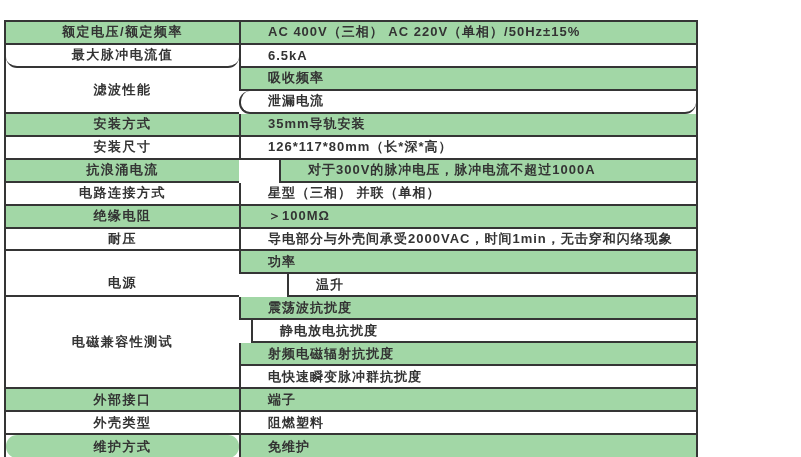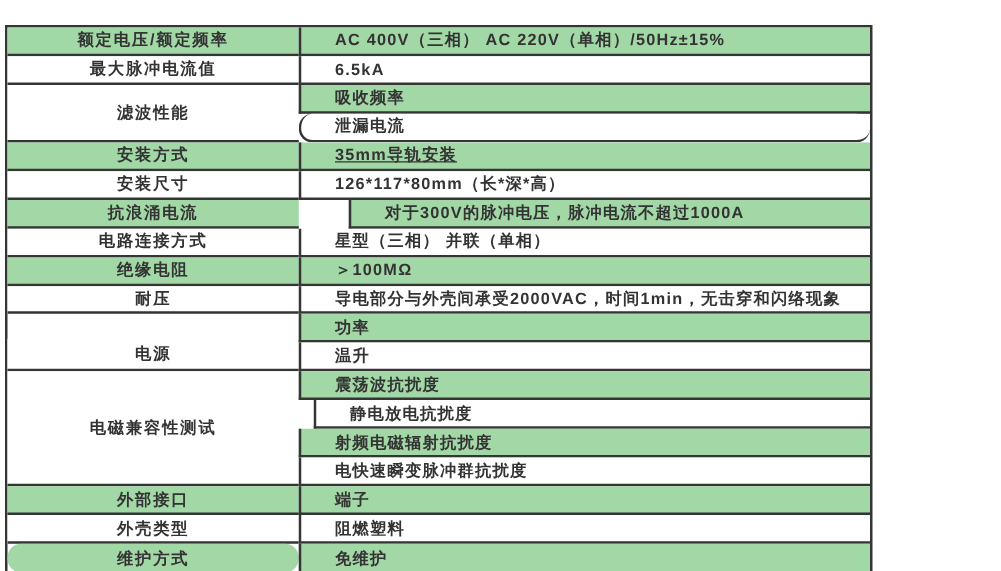--- a/index.html
+++ b/index.html
@@ -48,40 +48,40 @@
   .cell.green { background: var(--green, #a2d7a6); }
   .cell.white { background: #ffffff; }
 </style>
 </head>
 <body>
 
 <div class="page">
   <div class="spec-table" style="--green: #a2d7a6; --border: #353535; --text: #333333;">
       <div class="cell label green" style="grid-area: 1 / 1 / span 1;">额定电压/额定频率</div>
       <div class="cell value green" style="grid-area: 1 / 2;">AC 400V（三相） AC 220V（单相）/50Hz±15%</div>
-      <div class="cell label white" style="grid-area: 2 / 1 / span 1;">最大脉冲电流值</div>
+      <div class="cell label white" style="grid-area: 2 / 1 / span 1; border-radius: 11px;">最大脉冲电流值</div>
       <div class="cell value white" style="grid-area: 2 / 2;">6.5kA</div>
       <div class="cell label white" style="grid-area: 3 / 1 / span 2;">滤波性能</div>
       <div class="cell value green" style="grid-area: 3 / 2;">吸收频率</div>
       <div class="cell value white" style="grid-area: 4 / 2; border-radius: 11px;">泄漏电流</div>
       <div class="cell label green" style="grid-area: 5 / 1 / span 1; text-align: right;">安装方式</div>
-      <div class="cell value green" style="grid-area: 5 / 2; text-decoration: underline;">35mm导轨安装</div>
+      <div class="cell value green" style="grid-area: 5 / 2;">35mm导轨安装</div>
       <div class="cell label white" style="grid-area: 6 / 1 / span 1;">安装尺寸</div>
       <div class="cell value white" style="grid-area: 6 / 2;">126*117*80mm（长*深*高）</div>
       <div class="cell label green" style="grid-area: 7 / 1 / span 1;">抗浪涌电流</div>
       <div class="cell value green" style="grid-area: 7 / 2; margin-left: 40px;">对于300V的脉冲电压，脉冲电流不超过1000A</div>
       <div class="cell label white" style="grid-area: 8 / 1 / span 1;">电路连接方式</div>
       <div class="cell value white" style="grid-area: 8 / 2;">星型（三相） 并联（单相）</div>
       <div class="cell label green" style="grid-area: 9 / 1 / span 1;">绝缘电阻</div>
       <div class="cell value green" style="grid-area: 9 / 2;">＞100MΩ</div>
       <div class="cell label white" style="grid-area: 10 / 1 / span 1;">耐压</div>
       <div class="cell value white" style="grid-area: 10 / 2;">导电部分与外壳间承受2000VAC，时间1min，无击穿和闪络现象</div>
       <div class="cell label white" style="grid-area: 11 / 1 / span 2; margin-top: 20px;">电源</div>
       <div class="cell value green" style="grid-area: 11 / 2;">功率</div>
-      <div class="cell value white" style="grid-area: 12 / 2;">温升</div>
+      <div class="cell value white" style="grid-area: 12 / 2; margin-left: 48px;">温升</div>
       <div class="cell label white" style="grid-area: 13 / 1 / span 4;">电磁兼容性测试</div>
       <div class="cell value green" style="grid-area: 13 / 2;">震荡波抗扰度</div>
       <div class="cell value white" style="grid-area: 14 / 2; margin-left: 12px;">静电放电抗扰度</div>
       <div class="cell value green" style="grid-area: 15 / 2;">射频电磁辐射抗扰度</div>
       <div class="cell value white" style="grid-area: 16 / 2;">电快速瞬变脉冲群抗扰度</div>
       <div class="cell label green" style="grid-area: 17 / 1 / span 1;">外部接口</div>
       <div class="cell value green" style="grid-area: 17 / 2;">端子</div>
       <div class="cell label white" style="grid-area: 18 / 1 / span 1;">外壳类型</div>
       <div class="cell value white" style="grid-area: 18 / 2;">阻燃塑料</div>
       <div class="cell label green last" style="grid-area: 19 / 1 / span 1; border-radius: 11px;">维护方式</div>

